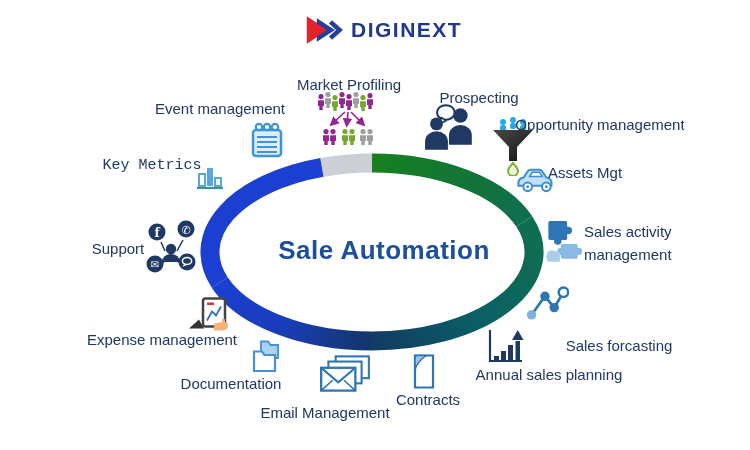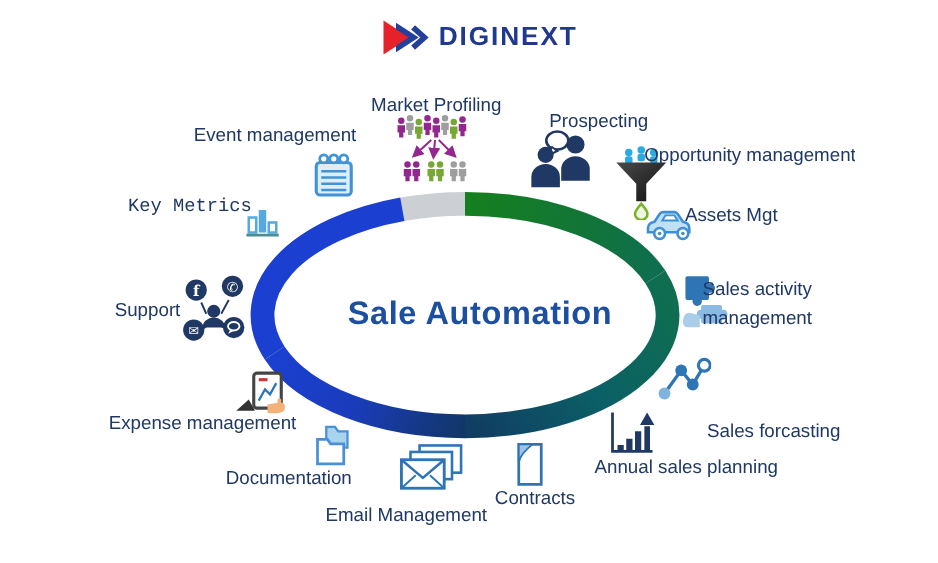--- a/index.html
+++ b/index.html
@@ -39,21 +39,21 @@
     white-space: nowrap; line-height: 23px;
   }
   .icon { position: absolute; }
   
   .p-market        { left: 349px; top: 84px; }
   .p-event         { left: 220px; top: 108px; }
   .p-prospecting   { left: 479px; top: 97px; }
   .p-opportunity   { left: 600px; top: 124px; }
   .p-assets        { left: 585px; top: 172px; }
   .p-keymetrics    { left: 152px; top: 165px; font-family: Liberation Mono, monospace; }
-  .p-salesactivity { left: 562px; top: 220px; text-align: right; }
+  .p-salesactivity { left: 584px; top: 220px; text-align: right; }
   .p-support       { left: 118px; top: 248px; }
   .p-forecast      { left: 619px; top: 302px; margin-top: 43px; }
   .p-expense       { left: 162px; top: 339px; }
   .p-annual        { left: 549px; top: 374px; }
   .p-docs          { left: 231px; top: 383px; }
   .p-email         { left: 325px; top: 412px; }
   .p-contracts     { left: 428px; top: 399px; }
   
   .i-market   { left: 309px; top: 92px;  }
   .i-event    { left: 250px; top: 121px; }

